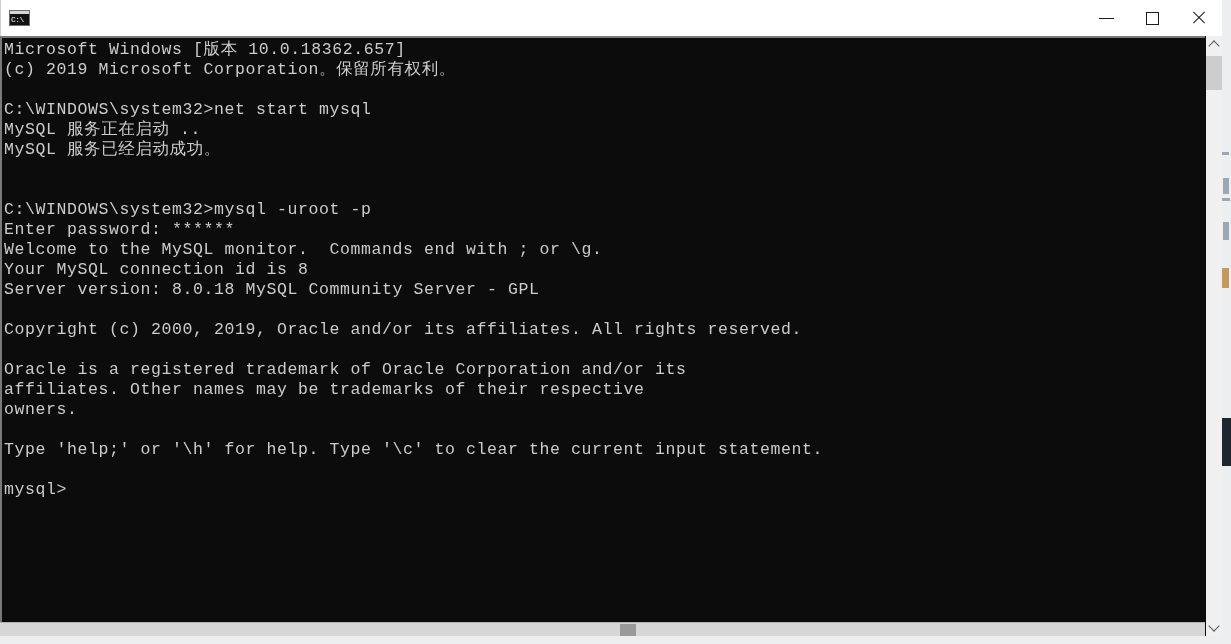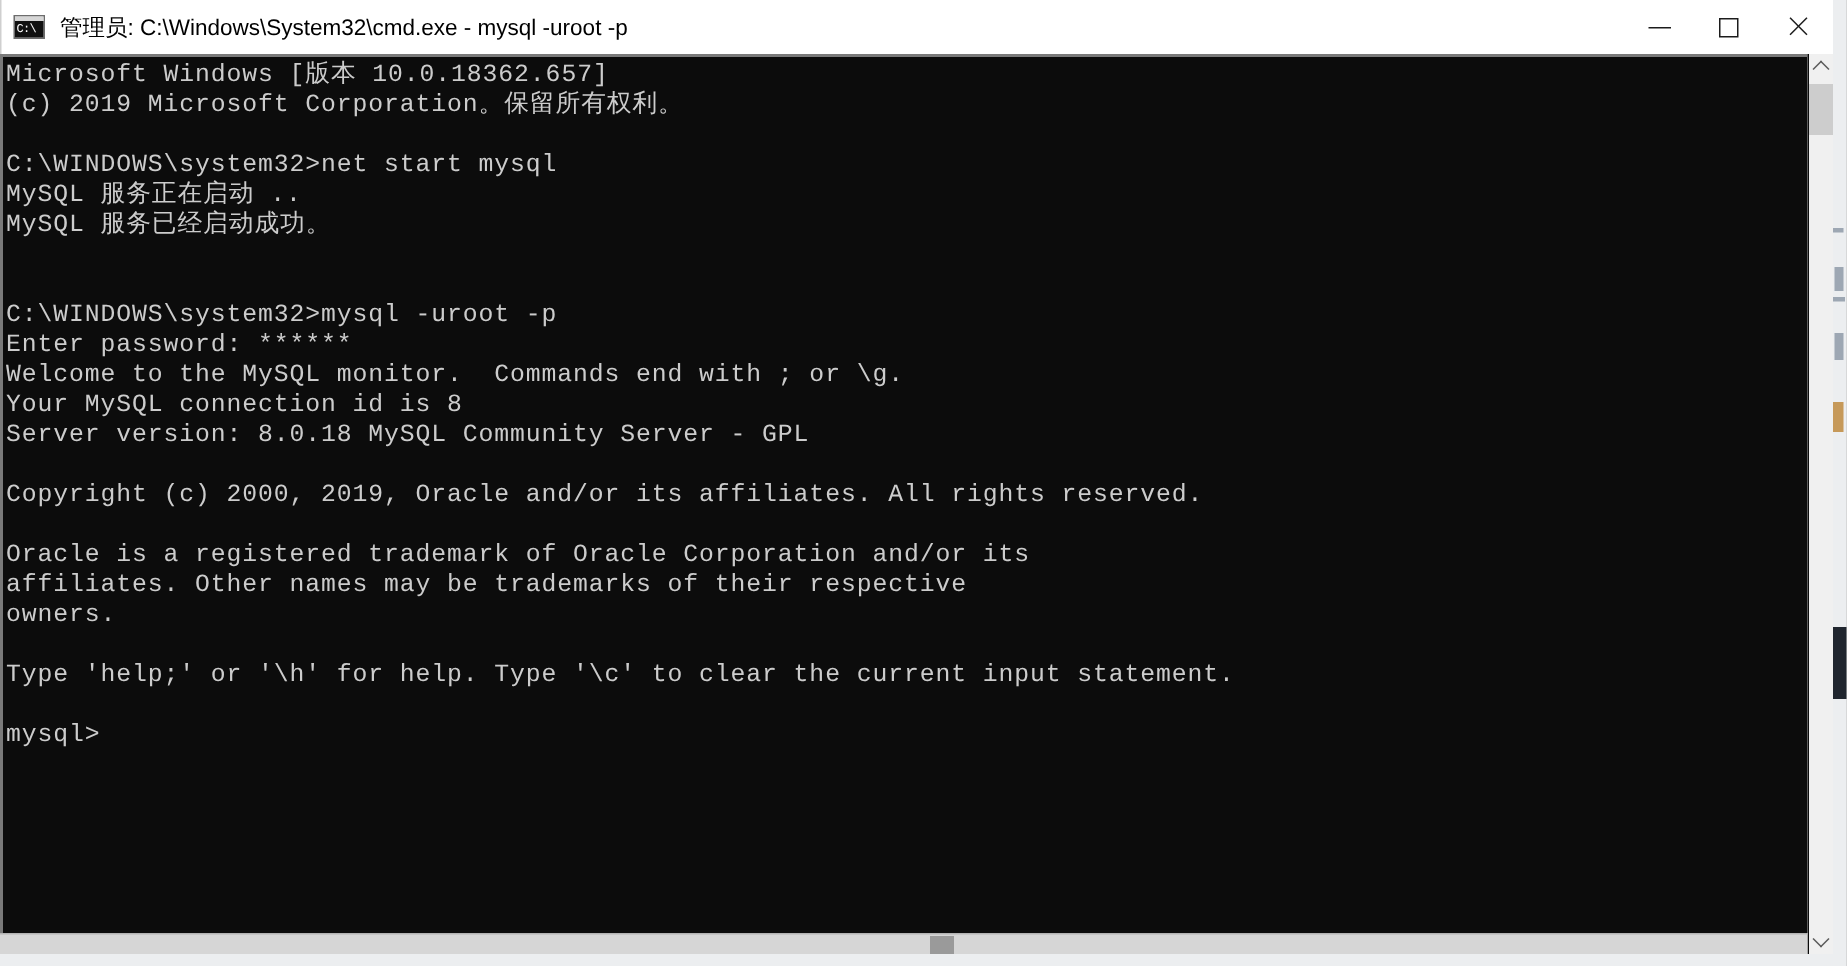--- a/index.html
+++ b/index.html
@@ -261,21 +261,20 @@
 
   <div id="title-bar">
     <div id="title-bar-left-edge"></div>
 
     <div id="app-icon">
       <div class="ico-frame"></div>
       <div class="ico-tbar"></div>
       <div class="ico-body">C:\</div>
     </div>
 
-    <div id="title-text">管理员: C:\Windows\System32\cmd.exe - mysql  -uroot -p</div>
 
     <div id="window-controls">
       <button class="win-btn">
         <span class="glyph-min"></span>
       </button>
       <button class="win-btn">
         <span class="glyph-max"></span>
       </button>
       <button class="win-btn">
         <span class="glyph-close-a"></span>

